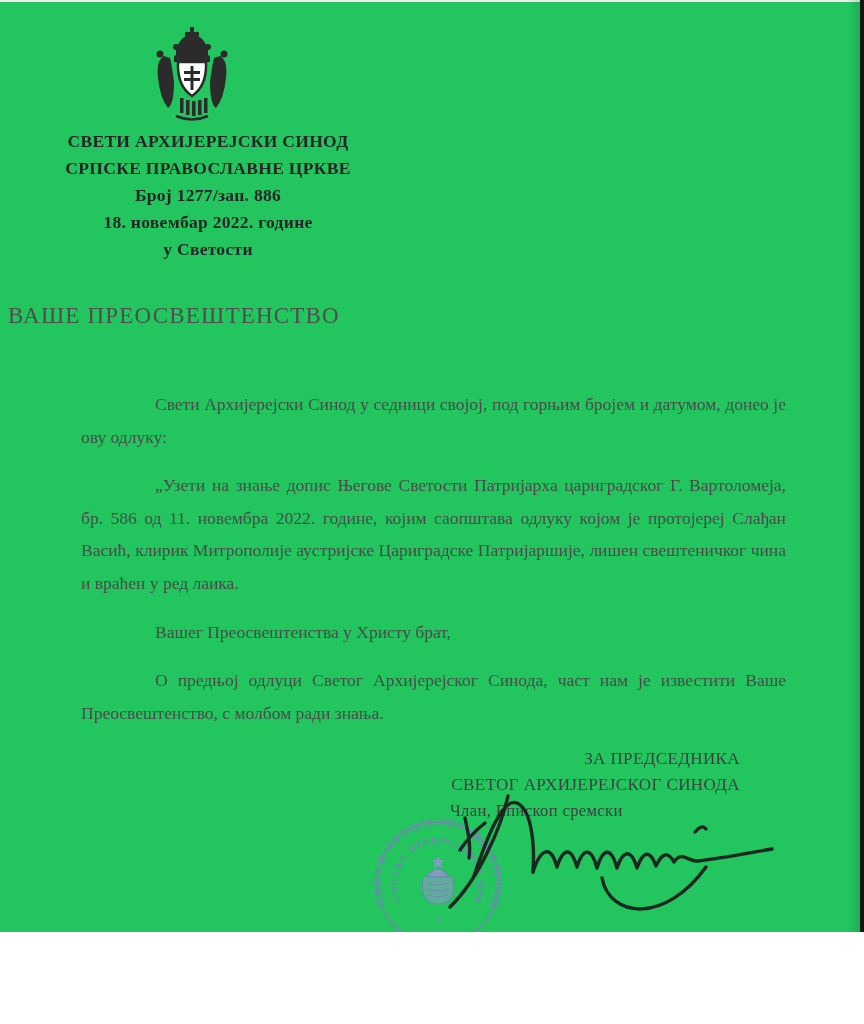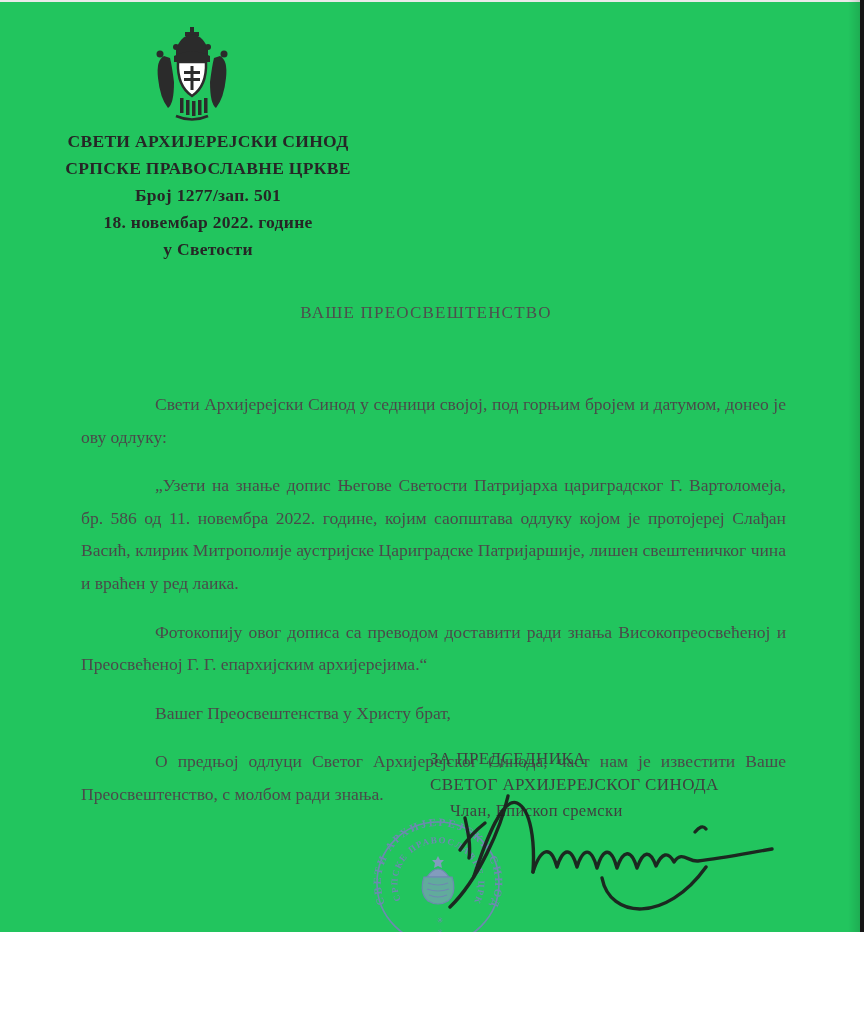--- a/index.html
+++ b/index.html
@@ -8,29 +8,29 @@
   .edge-top{position:absolute;top:0;left:0;width:100%;height:2px;background:#eaeaea;}
   .edge-right-fade{position:absolute;top:0;right:4px;width:12px;height:100%;
         background:linear-gradient(to right, rgba(0,0,0,0), rgba(0,0,0,0.12));}
   .edge-right{position:absolute;top:0;right:0;width:4px;height:100%;background:#151515;}
 
   .letterhead{position:absolute;top:26px;left:48px;width:320px;text-align:center;
         color:#262626;font-weight:bold;}
   .crest{display:block;margin:0 0 6px 102px;}
   .lh-line{font-size:17.5px;line-height:27px;letter-spacing:0.3px;white-space:nowrap;}
 
-  .salutation{position:absolute;top:303px;left:0;width:852px;text-align:center;
-        font-size:17px;letter-spacing:1.2px;color:#4e4e4e;}
+  .salutation{position:absolute;top:303px;left:8px;width:852px;text-align:left;
+        font-size:23px;letter-spacing:1.2px;color:#4e4e4e;}
 
   .body-text{position:absolute;top:372px;left:65px;width:737px;font-size:17.5px;
         line-height:32.6px;color:#4a4a4a;text-align:justify;}
   .body-text p{margin:16px;text-indent:74px;}
 
   .sig-block{position:absolute;top:746px;left:430px;width:310px;color:#3f3f3f;}
-  .sig-line{font-size:17px;line-height:26px;text-align:left;letter-spacing:0.4px;white-space:nowrap;}
+  .sig-line{font-size:17px;line-height:26px;text-align:right;letter-spacing:0.4px;white-space:nowrap;}
   .sig-line.member{text-align:left;padding-left:20px;font-size:16.5px;}
 
   .seal-svg{position:absolute;left:372px;top:817px;filter:blur(0.4px);opacity:0.85;}
   .sign-svg{position:absolute;left:400px;top:780px;}
 </style>
 </head>
 <body>
 
 <div class="page">
 
@@ -53,31 +53,30 @@
         <rect x="30" y="72" width="3.5" height="15"></rect>
         <rect x="36" y="74" width="3.5" height="15"></rect>
         <rect x="42" y="75" width="3.5" height="15"></rect>
         <rect x="48" y="74" width="3.5" height="15"></rect>
         <rect x="54" y="72" width="3.5" height="15"></rect>
         <path d="M26,90 Q42,97 58,90" fill="none" stroke="#2b2b2b" stroke-width="2.5"></path>
       </g>
     </svg>
     <div class="lh-line">СВЕТИ АРХИЈЕРЕЈСКИ СИНОД</div>
     <div class="lh-line">СРПСКЕ ПРАВОСЛАВНЕ ЦРКВЕ</div>
-    <div class="lh-line">Број 1277/зап. 501</div>
+    <div class="lh-line">Број 1277/зап. 886</div>
     <div class="lh-line">18. новембар 2022. године</div>
     <div class="lh-line">у Светости</div>
   </div>
 
   <div class="salutation">ВАШЕ ПРЕОСВЕШТЕНСТВО</div>
 
   <div class="body-text">
     <p>Свети Архијерејски Синод у седници својој, под горњим бројем и датумом, донео је ову одлуку:</p>
     <p>„Узети на знање допис Његове Светости Патријарха цариградског Г. Вартоломеја, бр. 586 од 11. новембра 2022. године, којим саопштава одлуку којом је протојереј Слађан Васић, клирик Митрополије аустријске Цариградске Патријаршије, лишен свештеничког чина и враћен у ред лаика.</p>
-    <p>Фотокопију овог дописа са преводом доставити ради знања Високопреосвећеној и Преосвећеној Г. Г. епархијским архијерејима.“</p>
     <p>Вашег Преосвештенства у Христу брат,</p>
     <p>О предњој одлуци Светог Архијерејског Синода, част нам је известити Ваше Преосвештенство, с молбом ради знања.</p>
   </div>
 
   <div class="sig-block">
     <div class="sig-line">ЗА ПРЕДСЕДНИКА</div>
     <div class="sig-line">СВЕТОГ АРХИЈЕРЕЈСКОГ СИНОДА</div>
     <div class="sig-line member">Члан, Епископ сремски</div>
   </div>
 

